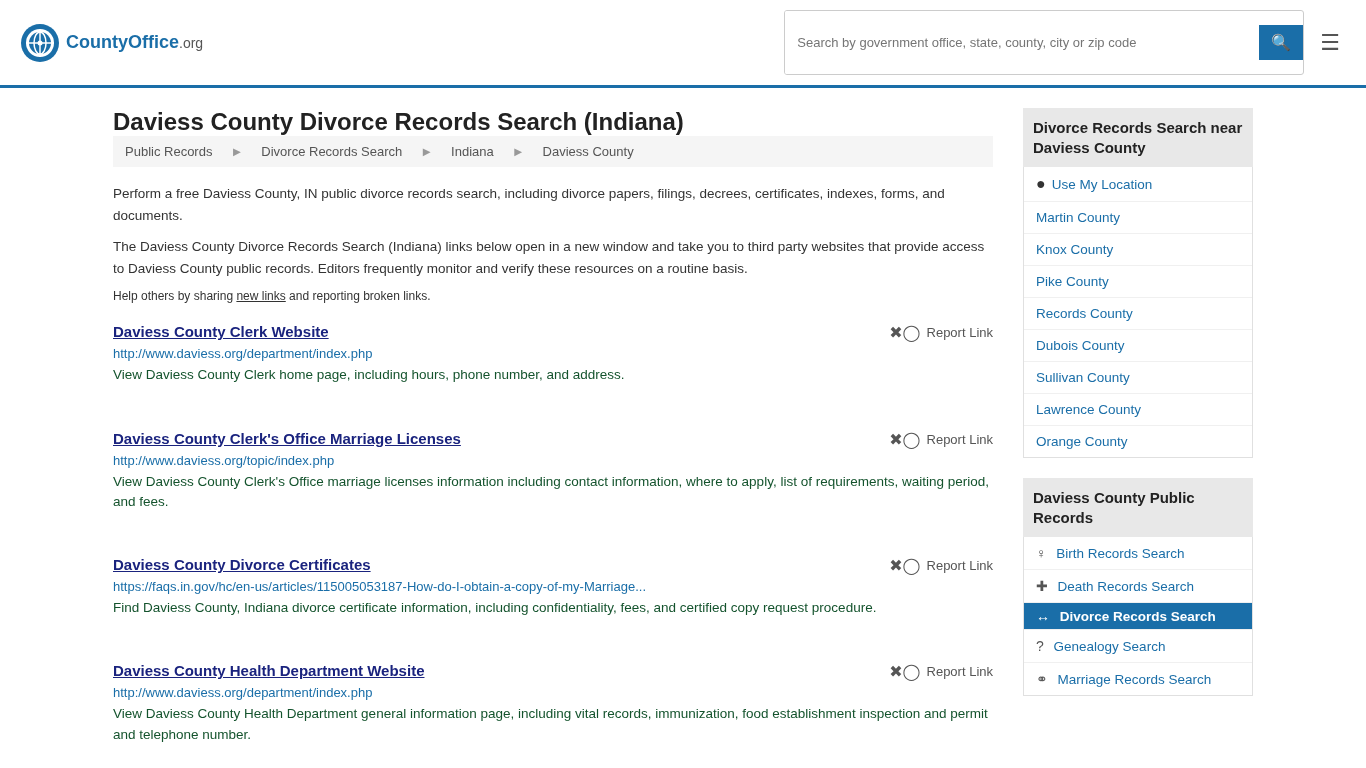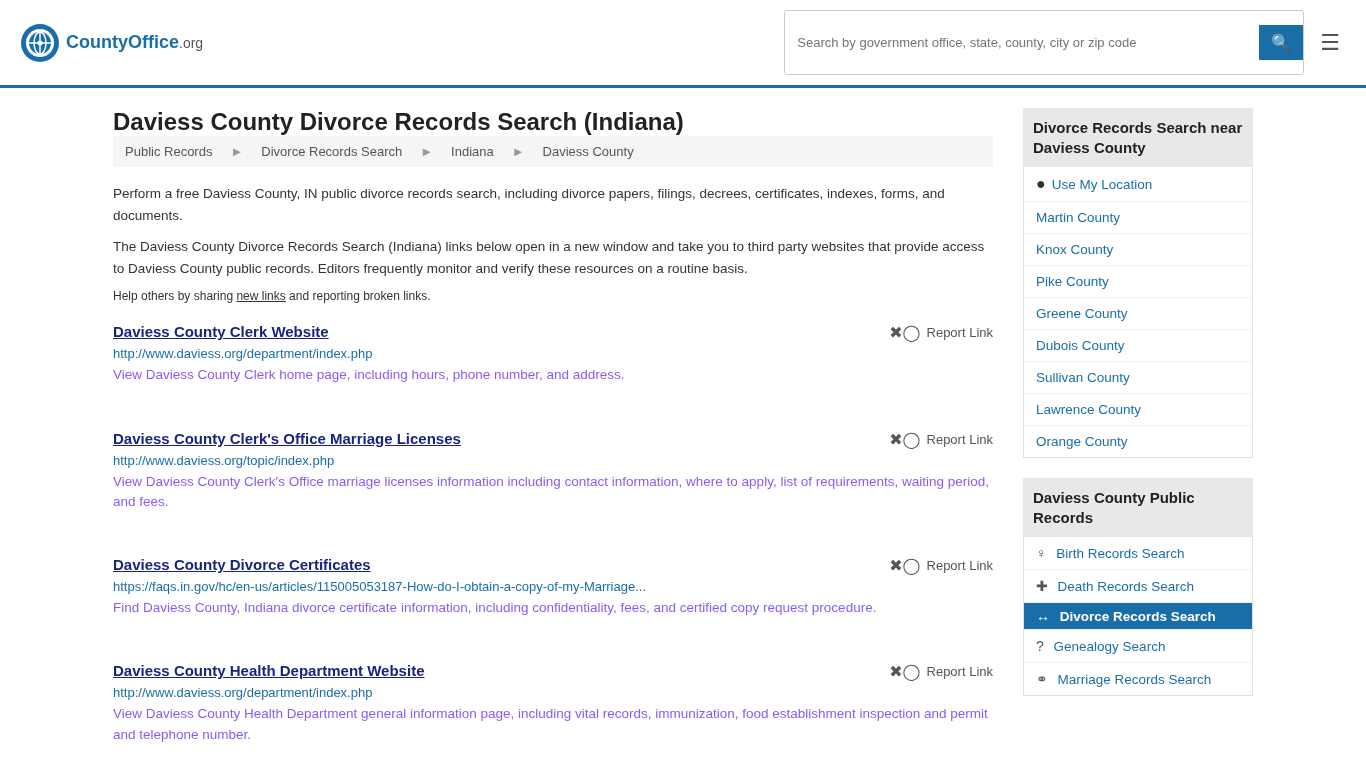--- a/index.html
+++ b/index.html
@@ -143,21 +143,21 @@
       color: #555;
     }
     .result-url {
       font-size: 13px;
       color: #1a6ea8;
       margin-bottom: 4px;
       word-break: break-all;
     }
     .result-desc {
       font-size: 13.5px;
-      color: #8b5cf6;
+      color: #14532d;
       line-height: 1.5;
     }
 
     
     .sidebar {
       width: 230px;
       flex-shrink: 0;
     }
     .sidebar-section {
       margin-bottom: 20px;
@@ -327,21 +327,21 @@
     <div class="sidebar-section">
       <div class="sidebar-heading">Divorce Records Search near Daviess County</div>
       <ul class="sidebar-list">
         <li class="use-location">
           <span class="location-dot">●</span>
           <a href="#">Use My Location</a>
         </li>
         <li><a href="#">Martin County</a></li>
         <li><a href="#">Knox County</a></li>
         <li><a href="#">Pike County</a></li>
-        <li><a href="#">Greene County</a></li>
+        <li><a href="#">Records County</a></li>
         <li><a href="#">Dubois County</a></li>
         <li><a href="#">Sullivan County</a></li>
         <li><a href="#">Lawrence County</a></li>
         <li><a href="#">Orange County</a></li>
       </ul>
     </div>
 
     <div class="sidebar-section">
       <div class="sidebar-heading">Daviess County Public Records</div>
       <ul class="sidebar-list">

